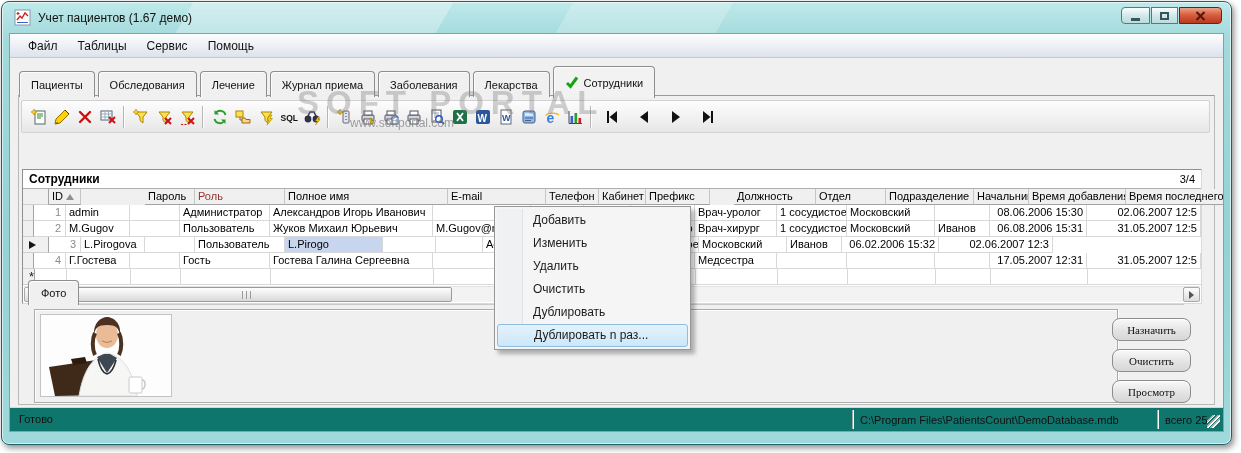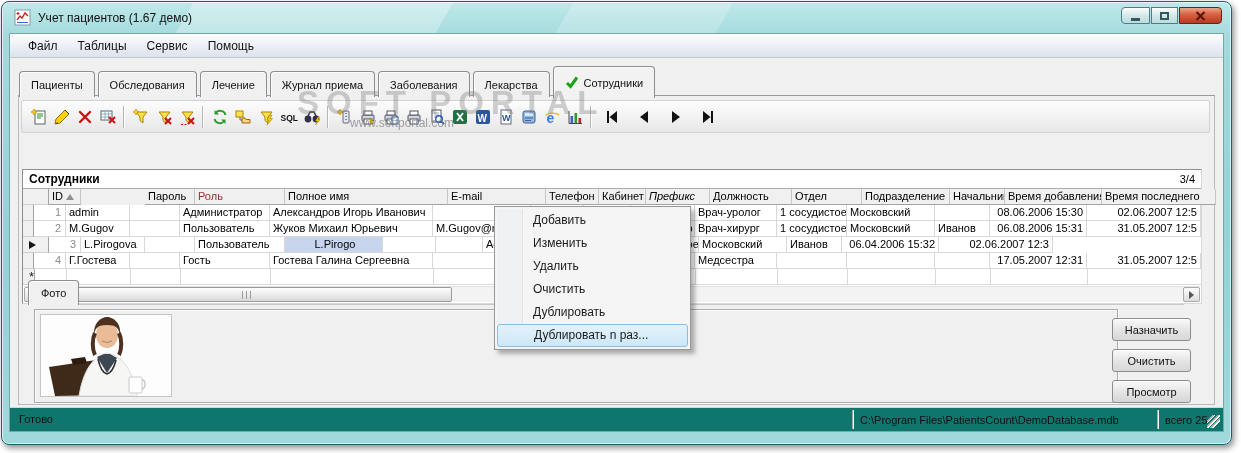--- a/index.html
+++ b/index.html
@@ -113,22 +113,22 @@
 
   
   .phototab{position:absolute;left:9px;top:184px;height:25px;padding:0 12px;display:flex;align-items:center;
     font-size:11px;color:#111;background:#f0f0f0;border:1px solid #8e8e8e;border-bottom:none;
     border-radius:4px 4px 0 0;box-shadow:inset 1px 1px 0 #fcfcfc;z-index:2;}
   .photoline{position:absolute;left:9px;right:30px;top:208px;border-top:1px solid #c9c9c9;}
   .groupbox{position:absolute;left:15px;top:213px;width:1084px;height:94px;background:#f0f0f0;
     border:1px solid #ababab;box-shadow:inset 1px 1px 0 #fdfdfd,1px 1px 0 #fdfdfd;}
   .photo{position:absolute;left:5px;top:4px;width:132px;height:83px;background:#fff;border:1px solid #c4c4c4;}
   .photobtns{position:absolute;right:23px;top:222px;display:flex;flex-direction:column;gap:8px;}
-  .pbtn{width:79px;height:23px;font-size:11px;color:#111;font-family:Liberation Sans, sans-serif;
-    background:linear-gradient(#f9f9f9,#e2e2e2 60%,#d7d7d7);border:1px solid #8d8d8d;border-radius:3px;
+  .pbtn{width:79px;height:23px;font-size:11px;color:#111;font-family:Liberation Serif, serif;
+    background:linear-gradient(#f9f9f9,#e2e2e2 60%,#d7d7d7);border:1px solid #8d8d8d;border-radius:8px;
     box-shadow:inset 0 1px 0 #fff;}
 
   
   .statusbar{position:absolute;left:0;right:0;bottom:0;height:24px;background:#0f766e;
     border-top:1px solid #d7d7d7;}
   .sb-text{position:absolute;left:9px;top:5px;font-size:11px;color:#111;}
   .sb-panel{position:absolute;top:2px;bottom:2px;border-left:1px solid #a7a7a7;box-shadow:inset 1px 0 0 #fcfcfc;
     display:flex;align-items:center;padding-left:7px;font-size:11px;color:#111;white-space:nowrap;overflow:hidden;}
   .sb-path{left:842px;width:305px;}
   .sb-total{left:1147px;width:56px;}
@@ -399,22 +399,22 @@
         <div class="colhead" id="colhead">
             <div class="ghc gut" style="width: 26px;"></div>
             <div class="ghc" style="width: 32px;"><span>ID</span><span class="sorticon"></span></div>
             <div class="ghc" style="width: 64px; margin-top: 34px;"><span class="red u">Логин</span></div>
             <div class="ghc" style="width: 50px;"><span>Пароль</span></div>
             <div class="ghc" style="width: 90px;"><span class="red">Роль</span></div>
             <div class="ghc" style="width: 163px;"><span>Полное имя</span></div>
             <div class="ghc" style="width: 98px;"><span>E-mail</span></div>
             <div class="ghc" style="width: 53px;"><span>Телефон</span></div>
             <div class="ghc" style="width: 47px;"><span>Кабинет</span></div>
-            <div class="ghc" style="width: 64px; font-style: italic;"><span>Префикс</span></div>
-            <div class="ghc" style="width: 82px;"><span>Должность</span></div>
+            <div class="ghc" style="width: 64px;"><span>Префикс</span></div>
+            <div class="ghc" style="width: 82px; margin-left: 24px;"><span>Должность</span></div>
             <div class="ghc" style="width: 70px;"><span>Отдел</span></div>
             <div class="ghc" style="width: 88px;"><span>Подразделение</span></div>
             <div class="ghc" style="width: 55px;"><span>Начальник</span></div>
             <div class="ghc" style="width: 97px;"><span>Время добавления</span></div>
             <div class="ghc" style="width: 114px;"><span>Время последнего</span></div>
           </div>
         <div class="rowsarea" id="rowsarea">
             <div class="grow">
               <div class="gut" style="width: 26px;"></div>
               <div class="gcell num" style="width: 32px;">1</div>
@@ -452,29 +452,29 @@
               <div class="gcell r" style="width: 114px;">31.05.2007 12:5</div>
             </div>
             <div class="grow">
               <div class="gut" style="width: 26px;">
                 <span class="rowmarker"></span>
               </div>
               <div class="gcell num" style="width: 32px;">3</div>
               <div class="gcell" style="width: 64px;">L.Pirogova</div>
               <div class="gcell" style="width: 50px;"></div>
               <div class="gcell" style="width: 90px;">Пользователь</div>
-              <div class="gcell sel" style="width: 98px; text-align: center;">L.Pirogo</div>
+              <div class="gcell sel" style="width: 98px;">L.Pirogo</div>
               <div class="gcell" style="width: 53px;"></div>
               <div class="gcell" style="width: 47px;"></div>
               <div class="gcell" style="width: 64px;">Ассистент</div>
               <div class="gcell" style="width: 82px;">Врач-хирург</div>
               <div class="gcell" style="width: 70px;">1 сосудистое</div>
               <div class="gcell" style="width: 88px;">Московский</div>
               <div class="gcell" style="width: 55px;">Иванов</div>
-              <div class="gcell r" style="width: 97px;">06.04.2006 15:32</div>
+              <div class="gcell r" style="width: 97px;">06.02.2006 15:32</div>
               <div class="gcell r" style="width: 114px;">02.06.2007 12:3</div>
             </div>
             <div class="grow">
               <div class="gut" style="width: 26px;"></div>
               <div class="gcell num" style="width: 32px;">4</div>
               <div class="gcell" style="width: 64px;">Г.Гостева</div>
               <div class="gcell" style="width: 50px;"></div>
               <div class="gcell" style="width: 90px;">Гость</div>
               <div class="gcell" style="width: 163px;">Гостева Галина Сергеевна</div>
               <div class="gcell" style="width: 98px;"></div>

